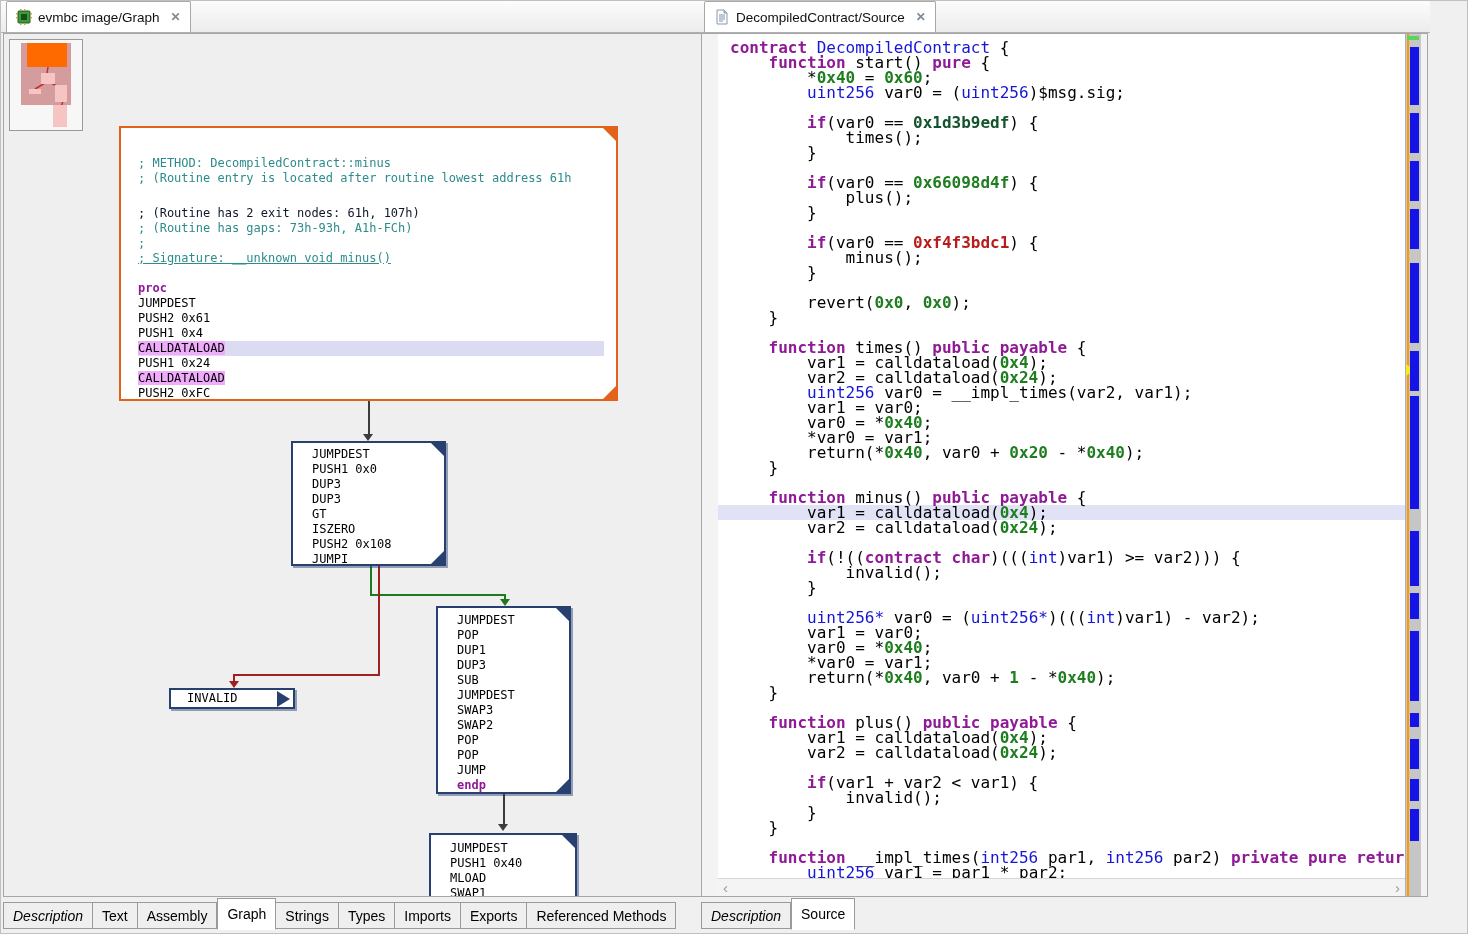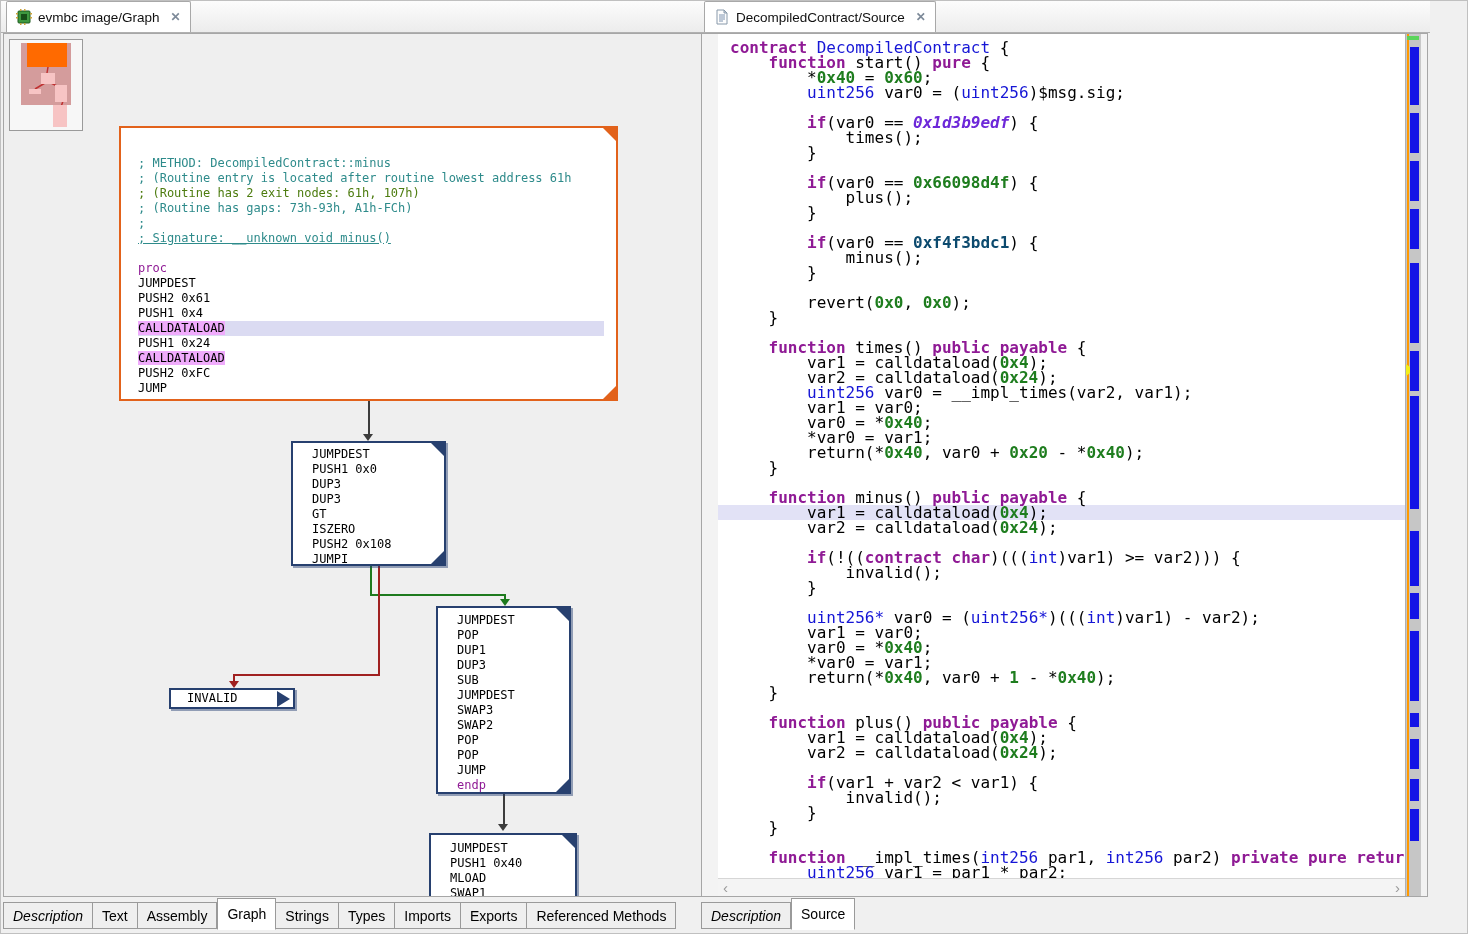--- a/index.html
+++ b/index.html
@@ -22,21 +22,21 @@
 .tabbar-bottom{position:absolute;left:2px;right:2px;bottom:3px;height:32px;padding-top:4px;display:flex;align-items:flex-start;background:#f0f0f0;}
 .btab{height:27px;display:flex;align-items:center;padding:0 9px;font-size:14px;color:#000;background:#efefef;border:1px solid #9a9a9a;border-left:none;cursor:pointer;}
 .btab:first-child{border-left:1px solid #9a9a9a;font-style:italic;}
 .btab.active{position:relative;z-index:2;height:32px;margin-top:-4px;background:#fff;border-left:1px solid #9a9a9a;border-bottom:1px solid #fff;}
 
 .gnode{position:absolute;background:#fff;border:2px solid #333;}
 .gnode.navy{box-shadow:2px 2px 0 rgba(31,57,110,0.45);}
 .gbody{position:absolute;inset:0;overflow:hidden;}
 .gline{height:15px;line-height:15px;font-family:"DejaVu Sans Mono",monospace;font-size:12px;color:#000;white-space:pre;}
 .gline.cmt{}
-.kw{font-weight:normal;}
+.kw{font-weight:bold;}
 .hlrow{background:#dbdbf2;margin-right:8px;}
 .hlword{background:#f0abfc;}
 .fold{position:absolute;width:0;height:0;}
 .fold.tr{top:-1px;right:-1px;border-left:15px solid transparent;border-top:15px solid #000;}
 .fold.br{bottom:-1px;right:-1px;border-left:15px solid transparent;border-bottom:15px solid #000;}
 .chevron{position:absolute;right:3px;top:50%;margin-top:-8px;width:0;height:0;border-left:13px solid #27406f;border-top:8px solid transparent;border-bottom:8px solid transparent;}
 .eline{position:absolute;}
 .earrow{position:absolute;width:0;height:0;border-left:5px solid transparent;border-right:5px solid transparent;border-top:7px solid #000;}
 .minimap{position:absolute;left:5px;top:5px;width:74px;height:92px;background:#f7f7f7;border:1px solid #9a9a9a;padding:1px;}
 
@@ -117,21 +117,21 @@
 
       <div class="eline" style="left: 499px; top: 760px; width: 2px; height: 32px; background: rgb(60, 60, 60);"></div>
       <div class="earrow" style="left: 494px; top: 790px; border-top-color: rgb(60, 60, 60);"></div>
 
       <div class="gnode" style="left: 115px; top: 92px; width: 499px; height: 275px; border-color: rgb(226, 98, 27);">
         <div class="fold tr" style="border-top-color: rgb(226, 98, 27);"></div>
         <div class="fold br" style="border-bottom-color: rgb(226, 98, 27);"></div>
         <div class="gbody" id="body-entry" style="padding:28px 4px 0 17px;">
             <div class="gline cmt" style="color: rgb(46, 139, 139);">; METHOD: DecompiledContract::minus</div>
             <div class="gline cmt" style="color: rgb(46, 139, 139);">; (Routine entry is located after routine lowest address 61h</div>
-            <div class="gline cmt" style="color: #4d7c0f;">; (Routine has 2 exit nodes: 61h, 107h)</div>
+            <div class="gline cmt" style="color: #0f172a; margin-top: 20px;">; (Routine has 2 exit nodes: 61h, 107h)</div>
             <div class="gline cmt" style="color: rgb(46, 139, 139);">; (Routine has gaps: 73h-93h, A1h-FCh)</div>
             <div class="gline cmt" style="color: rgb(46, 139, 139);">;</div>
             <div class="gline cmt" style="color: rgb(46, 139, 139); text-decoration: underline;">; Signature: __unknown void minus()</div>
             <div class="gline">&nbsp;</div>
             <div class="gline"><span class="kw" style="color: rgb(143, 26, 149);">proc</span></div>
             <div class="gline"><span>JUMPDEST</span></div>
             <div class="gline"><span>PUSH2 0x61</span></div>
             <div class="gline"><span>PUSH1 0x4</span></div>
             <div class="gline hlrow"><span class="hlword">CALLDATALOAD</span></div>
             <div class="gline"><span>PUSH1 0x24</span></div>
@@ -225,29 +225,29 @@
 
     <div class="content" id="right-content">
       <div class="ruler"></div>
       <div class="codecol">
         <div id="code">
             <div class="cl"><span class="kw" style="color: rgb(143, 26, 149);">contract</span><span> </span><span class="ty" style="color: rgb(22, 22, 214);">DecompiledContract</span><span> {</span></div>
             <div class="cl"><span>    </span><span class="kw" style="color: rgb(143, 26, 149);">function</span><span> start() </span><span class="kw" style="color: rgb(143, 26, 149);">pure</span><span> {</span></div>
             <div class="cl"><span>        *</span><span class="nu" style="color: rgb(30, 125, 30);">0x40</span><span> = </span><span class="nu" style="color: rgb(30, 125, 30);">0x60</span><span>;</span></div>
             <div class="cl"><span>        </span><span class="ty" style="color: rgb(22, 22, 214);">uint256</span><span> var0 = (</span><span class="ty" style="color: rgb(22, 22, 214);">uint256</span><span>)$msg.sig;</span></div>
             <div class="cl">&nbsp;</div>
-            <div class="cl"><span>        </span><span class="kw" style="color: rgb(143, 26, 149);">if</span><span>(var0 == </span><span class="nu" style="color: #6d28d9; font-style: italic;">0x1d3b9edf</span><span>) {</span></div>
+            <div class="cl"><span>        </span><span class="kw" style="color: rgb(143, 26, 149);">if</span><span>(var0 == </span><span class="nu" style="color: #14532d;">0x1d3b9edf</span><span>) {</span></div>
             <div class="cl"><span>            times();</span></div>
             <div class="cl"><span>        }</span></div>
             <div class="cl">&nbsp;</div>
             <div class="cl"><span>        </span><span class="kw" style="color: rgb(143, 26, 149);">if</span><span>(var0 == </span><span class="nu" style="color: rgb(30, 125, 30);">0x66098d4f</span><span>) {</span></div>
             <div class="cl"><span>            plus();</span></div>
             <div class="cl"><span>        }</span></div>
             <div class="cl">&nbsp;</div>
-            <div class="cl"><span>        </span><span class="kw" style="color: rgb(143, 26, 149);">if</span><span>(var0 == </span><span class="nu" style="color: #0c4a6e;">0xf4f3bdc1</span><span>) {</span></div>
+            <div class="cl"><span>        </span><span class="kw" style="color: rgb(143, 26, 149);">if</span><span>(var0 == </span><span class="nu" style="color: #b91c1c;">0xf4f3bdc1</span><span>) {</span></div>
             <div class="cl"><span>            minus();</span></div>
             <div class="cl"><span>        }</span></div>
             <div class="cl">&nbsp;</div>
             <div class="cl"><span>        revert(</span><span class="nu" style="color: rgb(30, 125, 30);">0x0</span><span>, </span><span class="nu" style="color: rgb(30, 125, 30);">0x0</span><span>);</span></div>
             <div class="cl"><span>    }</span></div>
             <div class="cl">&nbsp;</div>
             <div class="cl"><span>    </span><span class="kw" style="color: rgb(143, 26, 149);">function</span><span> times() </span><span class="kw" style="color: rgb(143, 26, 149);">public</span><span> </span><span class="kw" style="color: rgb(143, 26, 149);">payable</span><span> {</span></div>
             <div class="cl"><span>        var1 = calldataload(</span><span class="nu" style="color: rgb(30, 125, 30);">0x4</span><span>);</span></div>
             <div class="cl"><span>        var2 = calldataload(</span><span class="nu" style="color: rgb(30, 125, 30);">0x24</span><span>);</span></div>
             <div class="cl"><span>        </span><span class="ty" style="color: rgb(22, 22, 214);">uint256</span><span> var0 = __impl_times(var2, var1);</span></div>

